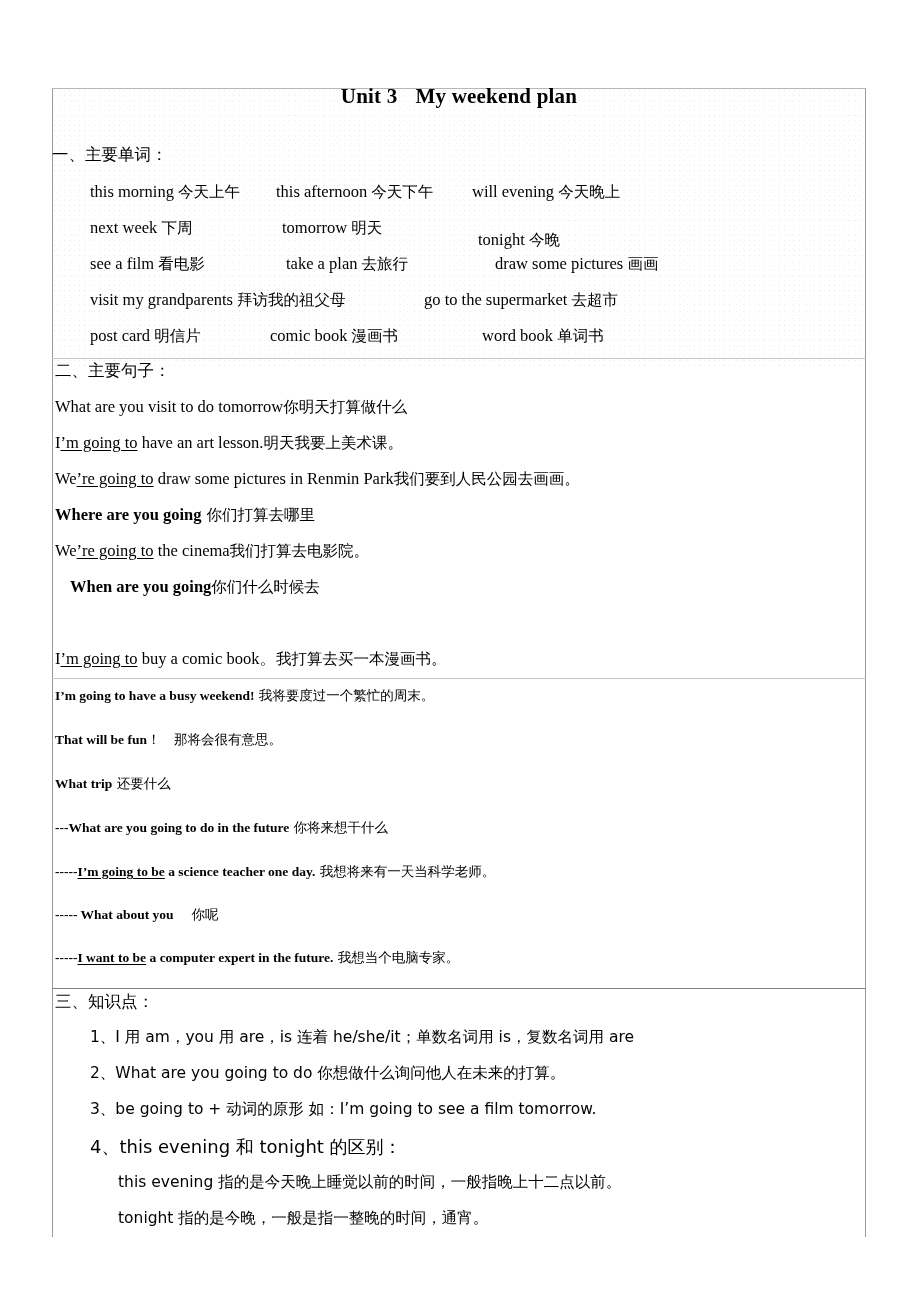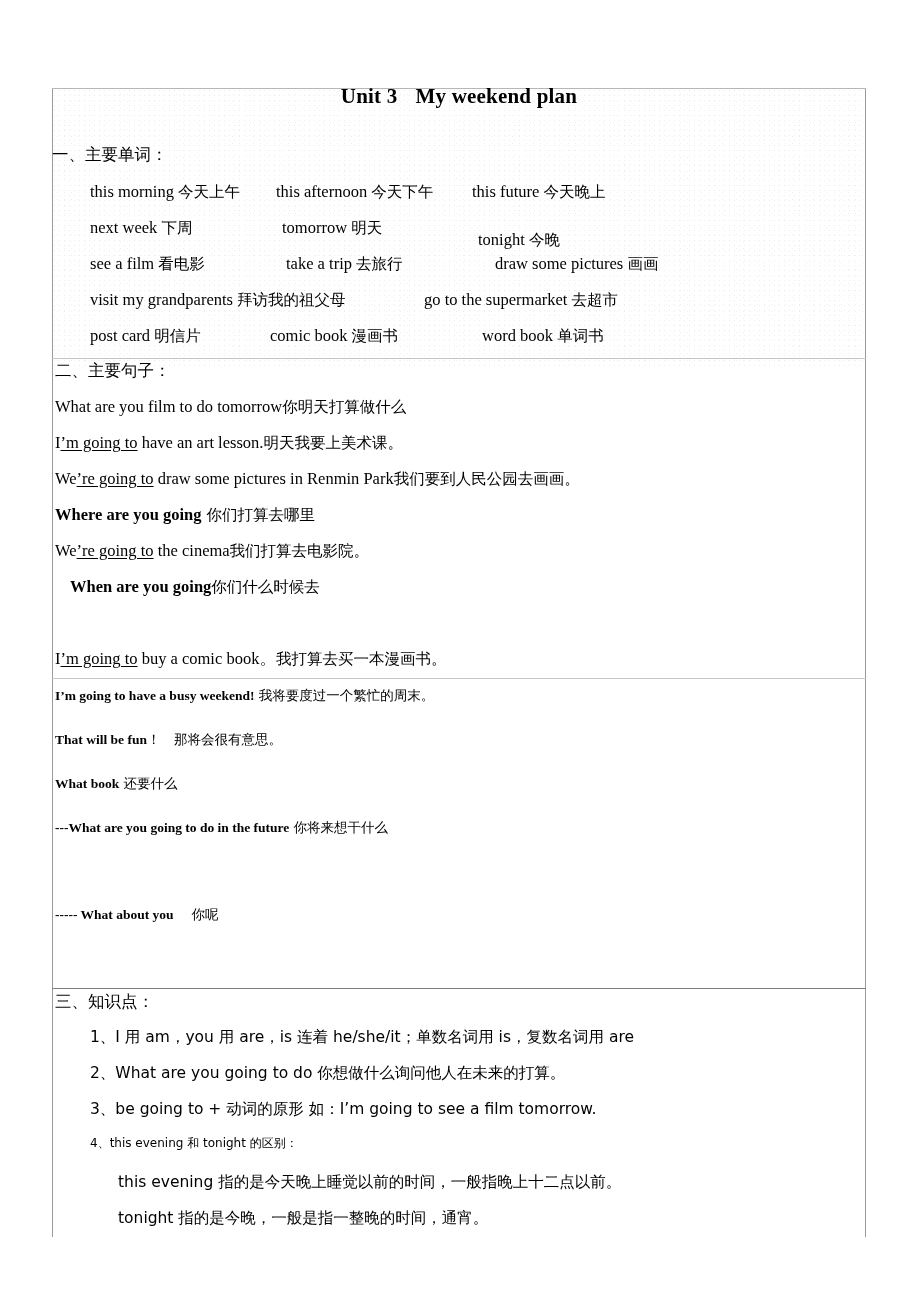--- a/index.html
+++ b/index.html
@@ -114,38 +114,38 @@
 
   <div class="line heading cn" style="left:52px; top:146px;">一、主要单词：</div>
 
   <div class="vocab" style="left:90px; top:182px;">
     <span>this morning </span><span class="cn">今天上午</span>
   </div>
   <div class="vocab" style="left:276px; top:182px;">
     <span>this afternoon </span><span class="cn">今天下午</span>
   </div>
   <div class="vocab" style="left:472px; top:182px;">
-    <span>this future </span><span class="cn">今天晚上</span>
+    <span>will evening </span><span class="cn">今天晚上</span>
   </div>
 
   <div class="vocab" style="left:90px; top:218px;">
     <span>next week </span><span class="cn">下周</span>
   </div>
   <div class="vocab" style="left:282px; top:218px;">
     <span>tomorrow </span><span class="cn">明天</span>
   </div>
   <div class="vocab" style="left:478px; top:218px;margin-top:12px;">
     <span>tonight </span><span class="cn">今晚</span>
   </div>
 
   <div class="vocab" style="left:90px; top:254px;">
     <span>see a film </span><span class="cn">看电影</span>
   </div>
   <div class="vocab" style="left:286px; top:254px;">
-    <span>take a trip </span><span class="cn">去旅行</span>
+    <span>take a plan </span><span class="cn">去旅行</span>
   </div>
   <div class="vocab" style="left:495px; top:254px;">
     <span>draw some pictures </span><span class="cn">画画</span>
   </div>
 
   <div class="vocab" style="left:90px; top:290px;">
     <span>visit my grandparents </span><span class="cn">拜访我的祖父母</span>
   </div>
   <div class="vocab" style="left:424px; top:290px;">
     <span>go to the supermarket </span><span class="cn">去超市</span>
@@ -157,21 +157,21 @@
   <div class="vocab" style="left:270px; top:326px;">
     <span>comic book </span><span class="cn">漫画书</span>
   </div>
   <div class="vocab" style="left:482px; top:326px;">
     <span>word book </span><span class="cn">单词书</span>
   </div>
 
   <div class="line heading cn" style="left:55px; top:362px;">二、主要句子：</div>
 
   <div class="line" style="left:55px; top:398px;">
-    <span>What are you film to do tomorrow</span><span class="cn">你明天打算做什么</span>
+    <span>What are you visit to do tomorrow</span><span class="cn">你明天打算做什么</span>
   </div>
 
   <div class="line" style="left:55px; top:470px;">
     <span>We</span><span class="u">’re going to</span><span> draw some pictures in Renmin Park</span><span class="cn">我们要到人民公园去画画。</span>
   </div>
 
   <div class="line" style="left:55px; top:434px;">
     <span>I</span><span class="u">’m going to</span><span> have an art lesson.</span><span class="cn">明天我要上美术课。</span>
   </div>
 
@@ -194,36 +194,42 @@
 
   <div class="line" style="left:55px; top:688px; font-size:13.5px;">
     <span class="b">I’m going to have a busy weekend!</span><span class="cn" style="font-size:13.5px;"> 我将要度过一个繁忙的周末。</span>
   </div>
 
   <div class="line" style="left:55px; top:732px; font-size:13.5px;">
     <span class="b">That will be fun</span><span class="cn" style="font-size:13.5px;">！</span><span class="cn" style="font-size:13.5px;text-align:right;">　那将会很有意思。</span>
   </div>
 
   <div class="line" style="left:55px; top:776px; font-size:13.5px;">
-    <span class="b">What book</span><span class="cn" style="font-size:13.5px;"> 还要什么</span>
+    <span class="b">What trip</span><span class="cn" style="font-size:13.5px;"> 还要什么</span>
   </div>
 
   <div class="line" style="left:55px; top:820px; font-size:13.5px;">
     <span class="b">---</span><span class="b">What are you going to do in the future</span><span class="cn" style="font-size:13.5px;"> 你将来想干什么</span>
   </div>
 
+  <div class="line" style="left:55px; top:864px; font-size:13.5px;">
+    <span class="b">-----</span><span class="b u">I’m going to be</span><span class="b"> a science teacher one day.</span><span class="cn" style="font-size:13.5px;"> 我想将来有一天当科学老师。</span>
+  </div>
 
   <div class="line" style="left:55px; top:907px; font-size:13.5px;">
     <span class="b">----- </span><span class="b">What about you</span><span class="cn" style="font-size:13.5px;">　 你呢</span>
   </div>
 
+  <div class="line" style="left:55px; top:950px; font-size:13.5px;">
+    <span class="b">-----</span><span class="b u">I want to be</span><span class="b"> a computer expert in the future.</span><span class="cn" style="font-size:13.5px;"> 我想当个电脑专家。</span>
+  </div>
 
   <div class="line heading cn" style="left:55px; top:993px;">三、知识点：</div>
 
   <div class="line cn" style="left:90px; top:1029px; font-size:15.5px;">1、I 用 am，you 用 are，is 连着 he/she/it；单数名词用 is，复数名词用 are</div>
   <div class="line cn" style="left:90px; top:1065px; font-size:15.5px;">2、What are you going to do 你想做什么询问他人在未来的打算。</div>
   <div class="line cn" style="left:90px; top:1101px; font-size:15.5px;">3、be going to + 动词的原形 如：I’m going to see a film tomorrow.</div>
-  <div class="line cn" style="left:90px; top:1137px; font-size:12px;">4、this evening 和 tonight 的区别：</div>
+  <div class="line cn" style="left:90px; top:1137px; font-size:18px;">4、this evening 和 tonight 的区别：</div>
 
   <div class="line cn" style="left:118px; top:1174px; font-size:15.5px;">this evening 指的是今天晚上睡觉以前的时间，一般指晚上十二点以前。</div>
   <div class="line cn" style="left:118px; top:1210px; font-size:15.5px;">tonight 指的是今晚，一般是指一整晚的时间，通宵。</div>
 
 </div>
 
 </body></html>

